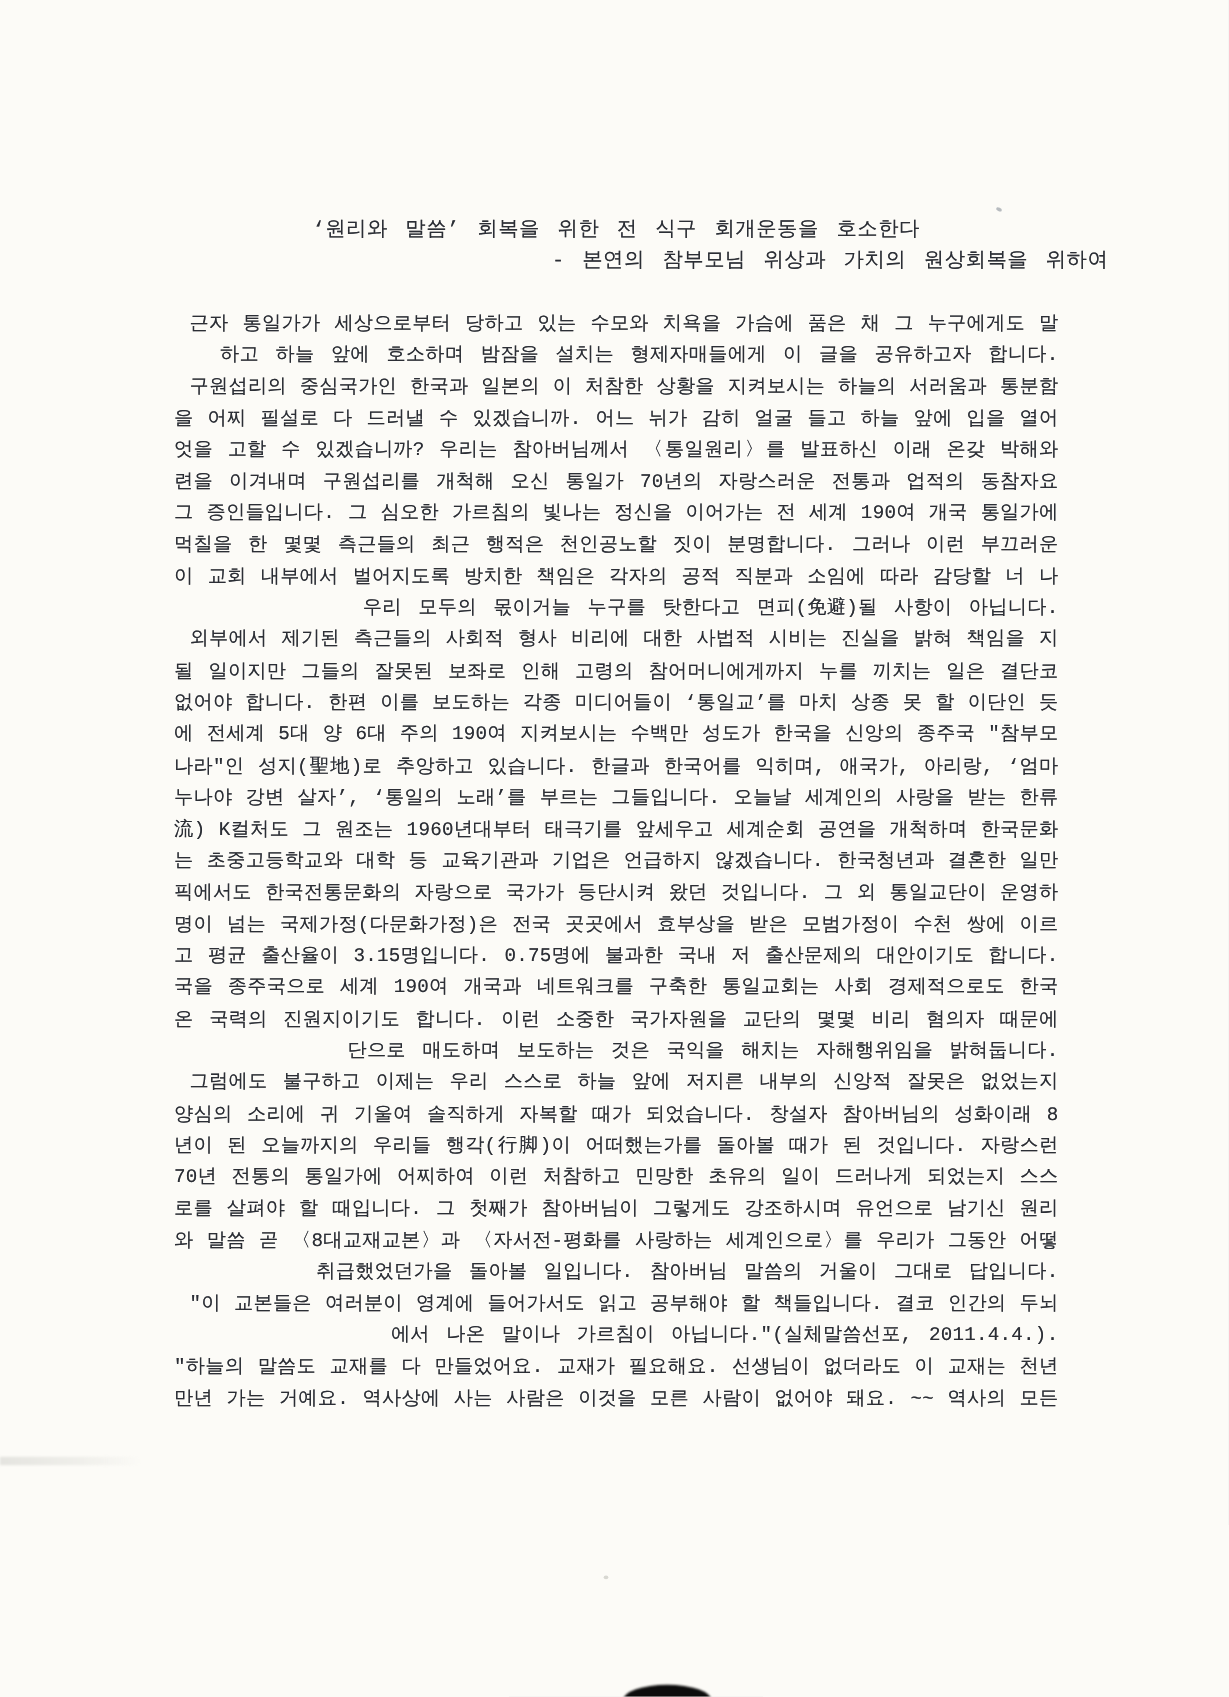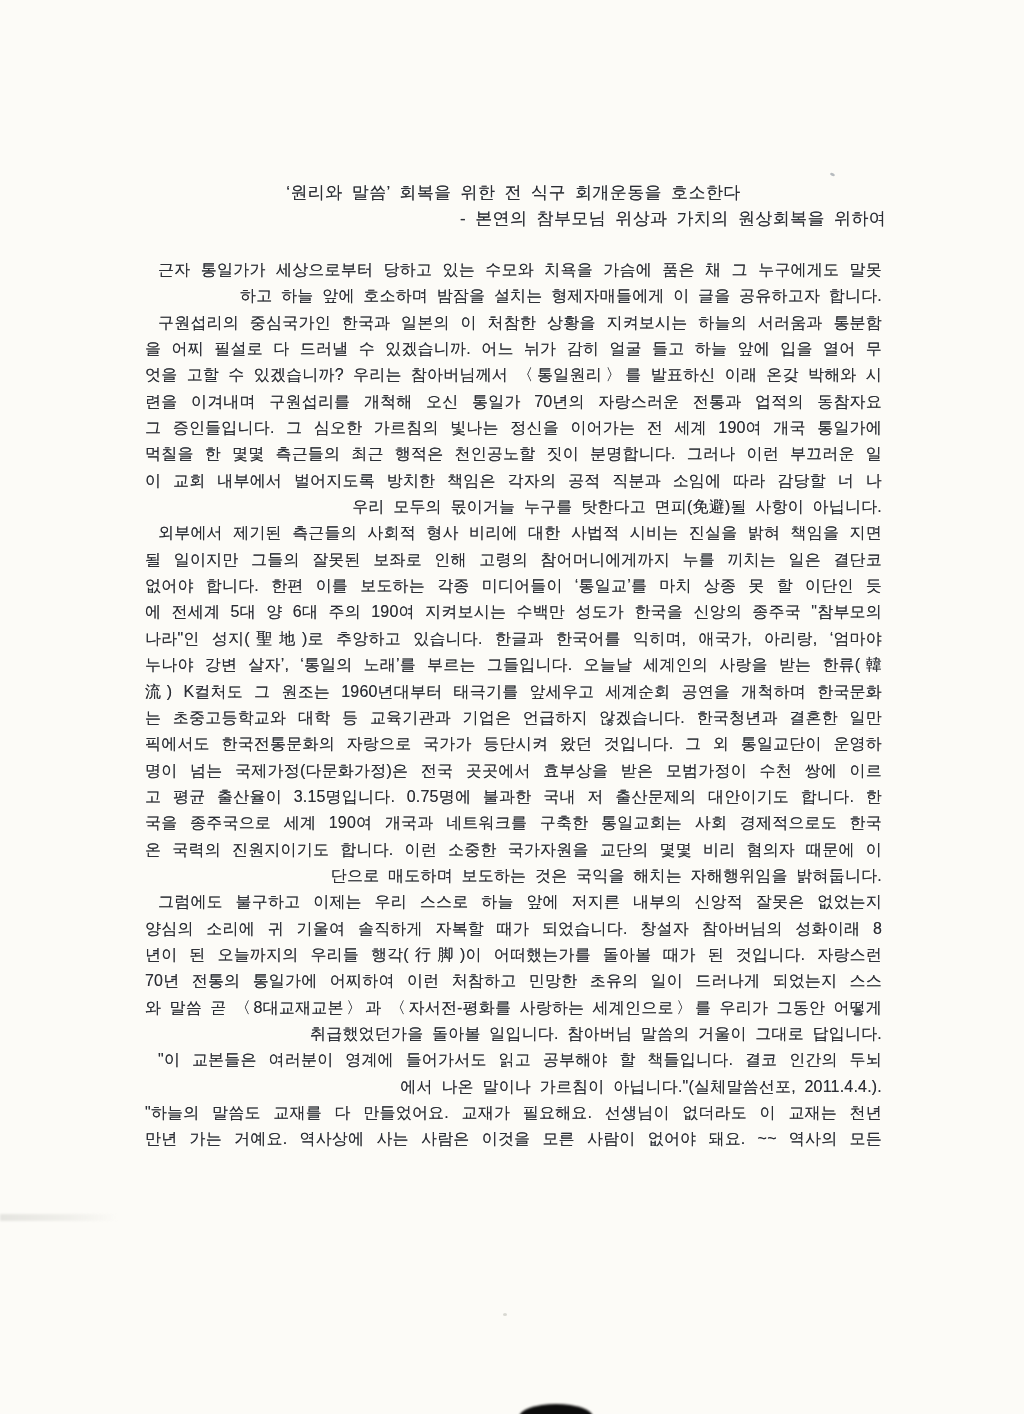--- a/index.html
+++ b/index.html
@@ -4,21 +4,21 @@
 <style>
   html, body { margin: 0; padding: 0; }
   body { background: #e8e8e8; }
   .page {
     position: relative;
     width: 1024px;
     height: 1414px;
     margin: 0 auto;
     background: #fcfbf7;
     overflow: hidden;
-    font-family: Liberation Sans, sans-serif;
+    font-family: Liberation Mono, monospace;
     color: #2b2e35;
   }
   .title-block {
     position: absolute;
     left: 145px;
     top: 180px;
     width: 737px;
   }
   .doc-title {
     font-size: 17px;
@@ -135,20 +135,21 @@
       <div class="line j">픽에서도 한국전통문화의 자랑으로 국가가 등단시켜 왔던 것입니다. 그 외 통일교단이 운영하</div>
       <div class="line j">명이 넘는 국제가정(다문화가정)은 전국 곳곳에서 효부상을 받은 모범가정이 수천 쌍에 이르</div>
       <div class="line j">고 평균 출산율이 3.15명입니다. 0.75명에 불과한 국내 저 출산문제의 대안이기도 합니다. 한</div>
       <div class="line j">국을 종주국으로 세계 190여 개국과 네트워크를 구축한 통일교회는 사회 경제적으로도 한국</div>
       <div class="line j">온 국력의 진원지이기도 합니다. 이런 소중한 국가자원을 교단의 몇몇 비리 혐의자 때문에 이</div>
       <div class="line">단으로 매도하며 보도하는 것은 국익을 해치는 자해행위임을 밝혀둡니다.</div>
       <div class="line j ind">그럼에도 불구하고 이제는 우리 스스로 하늘 앞에 저지른 내부의 신앙적 잘못은 없었는지</div>
       <div class="line j">양심의 소리에 귀 기울여 솔직하게 자복할 때가 되었습니다. 창설자 참아버님의 성화이래 8</div>
       <div class="line j">년이 된 오늘까지의 우리들 행각(行脚)이 어떠했는가를 돌아볼 때가 된 것입니다. 자랑스런</div>
       <div class="line j">70년 전통의 통일가에 어찌하여 이런 처참하고 민망한 초유의 일이 드러나게 되었는지 스스</div>
+      <div class="line j">로를 살펴야 할 때입니다. 그 첫째가 참아버님이 그렇게도 강조하시며 유언으로 남기신 원리</div>
       <div class="line j">와 말씀 곧 〈8대교재교본〉과 〈자서전-평화를 사랑하는 세계인으로〉를 우리가 그동안 어떻게</div>
       <div class="line">취급했었던가을 돌아볼 일입니다. 참아버님 말씀의 거울이 그대로 답입니다.</div>
       <div class="line j ind">"이 교본들은 여러분이 영계에 들어가서도 읽고 공부해야 할 책들입니다. 결코 인간의 두뇌</div>
       <div class="line">에서 나온 말이나 가르침이 아닙니다."(실체말씀선포, 2011.4.4.).</div>
       <div class="line j">"하늘의 말씀도 교재를 다 만들었어요. 교재가 필요해요. 선생님이 없더라도 이 교재는 천년</div>
       <div class="line j">만년 가는 거예요. 역사상에 사는 사람은 이것을 모른 사람이 없어야 돼요. ~~ 역사의 모든</div>
     </div>
 
   <div class="speck-top-right"></div>
   <div class="smudge-left"></div>

